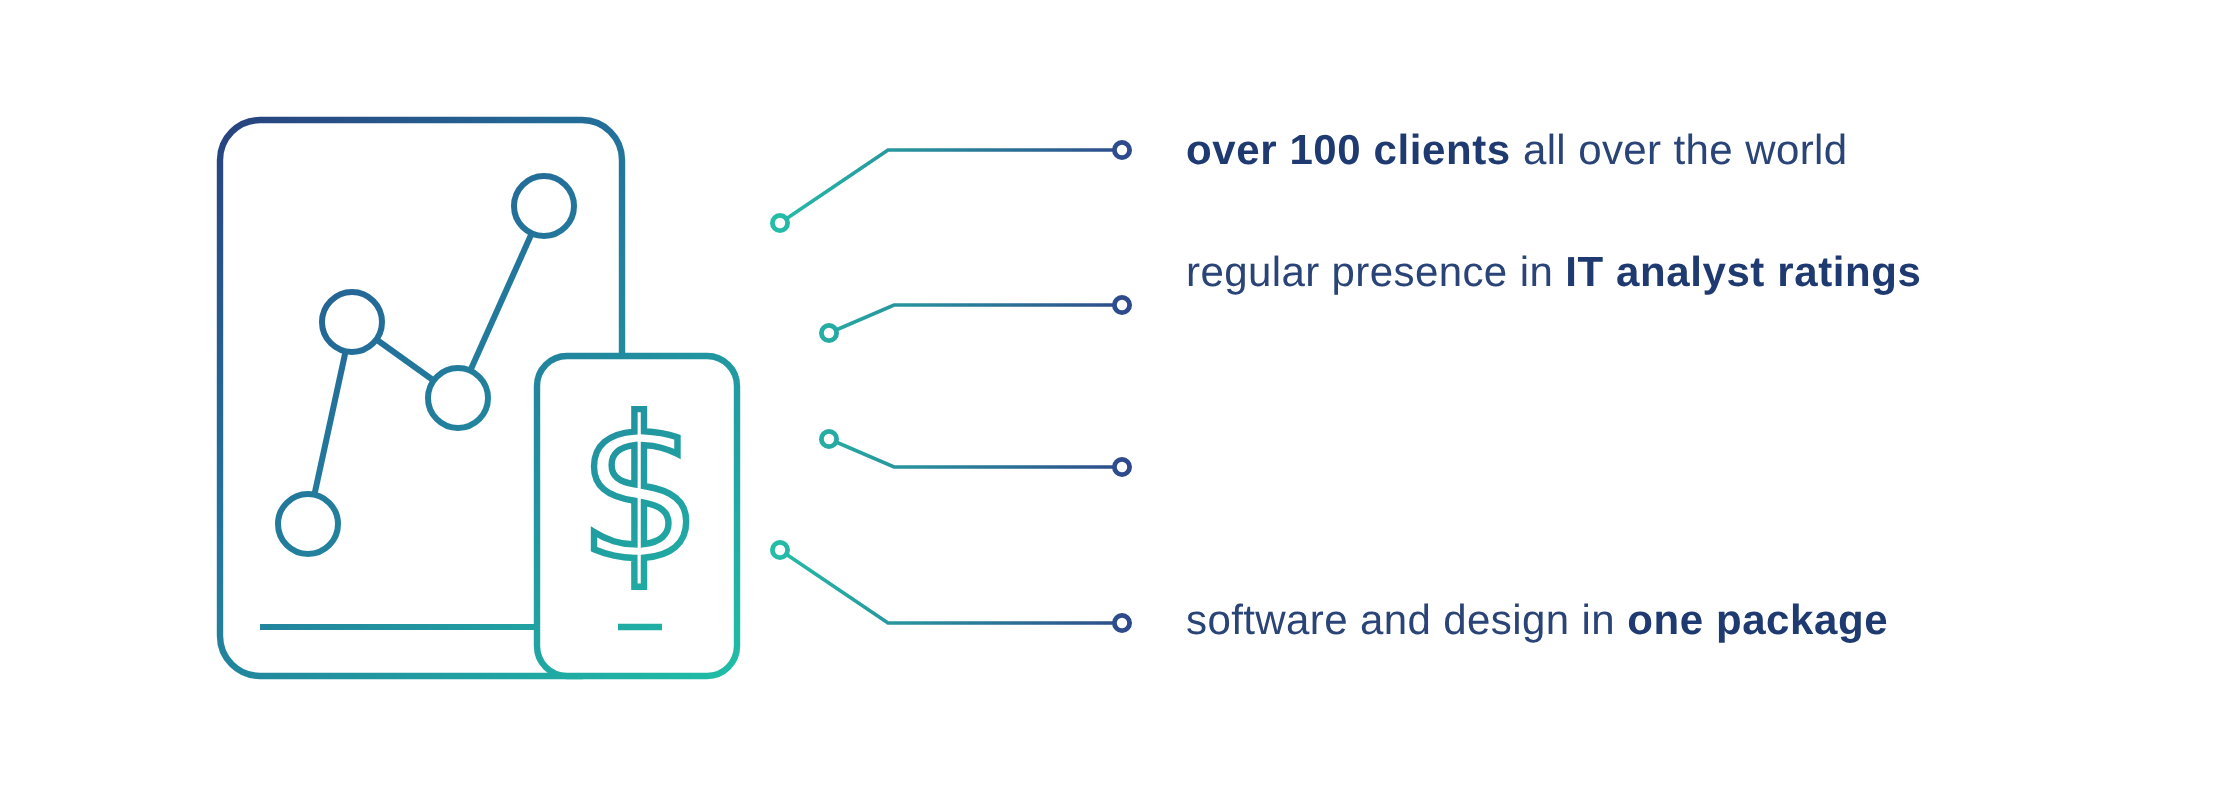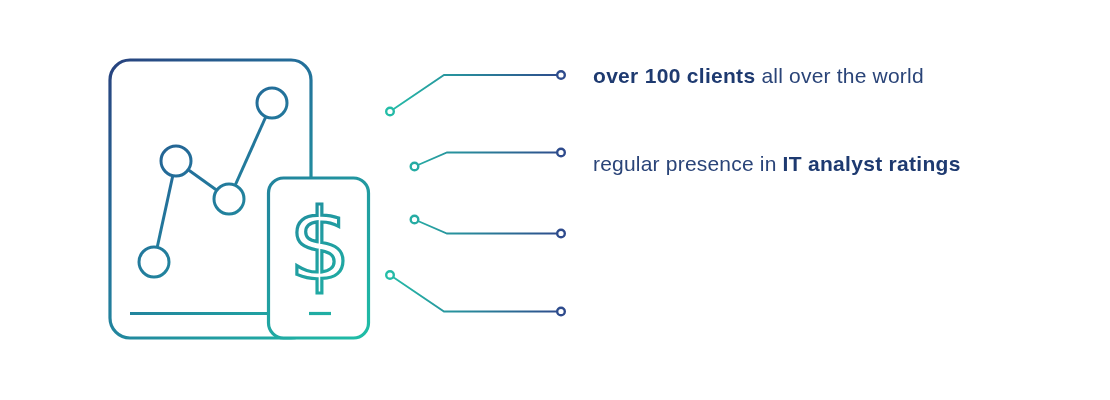--- a/index.html
+++ b/index.html
@@ -36,21 +36,21 @@
     letter-spacing: 0.2px;
     color: #2A4478;
     white-space: nowrap;
   }
   .benefit b {
     font-weight: 700;
     color: #1E3A70;
     letter-spacing: 0.3px;
   }
   .benefit.row1 { top: 62px; }
-  .benefit.row2 { top: 150px; }
+  .benefit.row2 { top: 123px; }
   .benefit.row3 { top: 219px; }
   .benefit.row4 { top: 297px; }
 </style>
 </head>
 <body>
 
 <div class="stage">
 
   <svg class="art" width="1110" height="400" viewBox="0 0 1110 400">
     <defs>
@@ -101,15 +101,16 @@
       <circle cx="414.5" cy="219.5" r="3.8"></circle>
       <circle cx="561" cy="233.5" r="3.8"></circle>
       <circle cx="390" cy="275" r="3.8"></circle>
       <circle cx="561" cy="311.5" r="3.8"></circle>
     </g>
   </svg>
 
   <div class="benefits">
     <div class="benefit row1"><span></span><b>over 100 clients</b><span> all over the world</span></div>
     <div class="benefit row2"><span>regular presence in </span><b>IT analyst ratings</b><span></span></div>
+    <div class="benefit row4"><span>software and design in </span><b>one package</b><span></span></div>
   </div>
 
 </div>
 
 </body></html>

